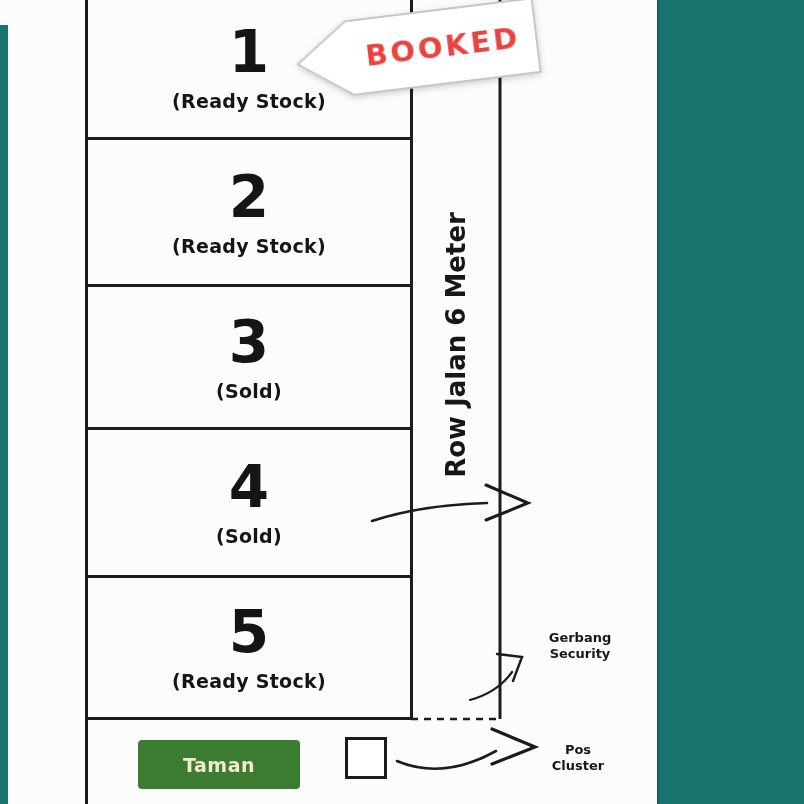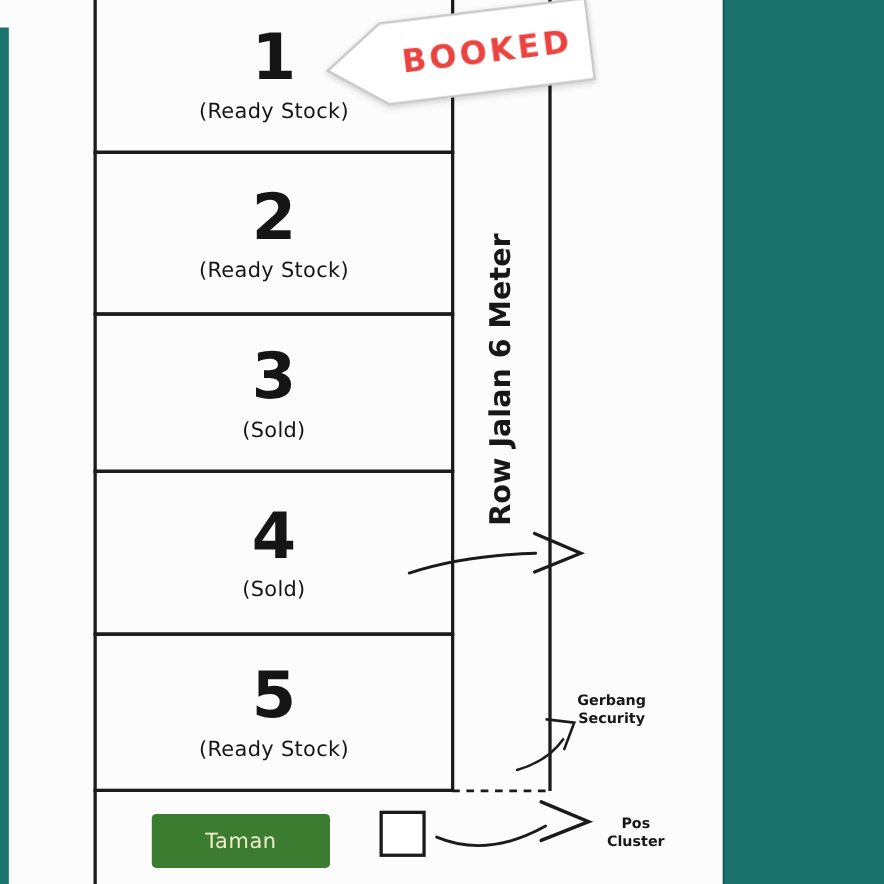--- a/index.html
+++ b/index.html
@@ -17,44 +17,44 @@
     position:absolute;left:657px;top:0;width:147px;height:804px;
     background:#19736c;border-left:2px solid rgba(0,0,0,.18);
   }
   .plot{
     position:absolute;left:85px;width:328px;box-sizing:border-box;
     border:3px solid #1b1b1b;background:transparent;
     display:flex;flex-direction:column;align-items:center;justify-content:center;
   }
   .plot:first-child{padding-top:14px;}
   .plot-number{font-size:58px;font-weight:800;line-height:1;color:#151515;}
-  .plot-status{font-size:19px;font-weight:400;letter-spacing:.3px;margin-top:9px;color:#151515;}
+  .plot-status{font-size:19px;font-weight:700;letter-spacing:.3px;margin-top:9px;color:#151515;}
   .left-line-ext{
     position:absolute;left:85px;top:717px;width:3px;height:87px;background:#1b1b1b;
   }
   .road-label{
     position:absolute;left:456px;top:345px;
     transform:translate(-50%,-50%) rotate(-90deg);
     white-space:nowrap;font-size:26px;font-weight:700;color:#171717;
   }
   .taman{
     position:absolute;left:138px;top:740px;width:162px;height:49px;
     background:#3c7c30;border-radius:4px;
     display:flex;align-items:center;justify-content:center;
-    font-size:19px;font-weight:400;letter-spacing:.5px;color:#efecca;
+    font-size:19px;font-weight:700;letter-spacing:.5px;color:#efecca;
   }
   .pos-square{
     position:absolute;left:345px;top:737px;width:42px;height:42px;
     box-sizing:border-box;border:3px solid #1b1b1b;background:#ffffff;
   }
   .side-label{
     position:absolute;text-align:center;font-size:13px;font-weight:700;
     line-height:1.2;color:#171717;
   }
-  .side-label.gerbang{left:516px;top:630px;width:80px;}
+  .side-label.gerbang{left:540px;top:630px;width:80px;}
   .side-label.pos{left:540px;top:742px;width:76px;}
   .overlay{
     position:absolute;left:0;top:0;width:804px;height:804px;pointer-events:none;
   }
   .booked-shape{filter:drop-shadow(0 2px 3px rgba(0,0,0,.18));}
   .booked-text{
     font-family:"DejaVu Sans","Liberation Sans",sans-serif;
     font-size:29px;font-weight:700;letter-spacing:3px;
   }
 </style>

